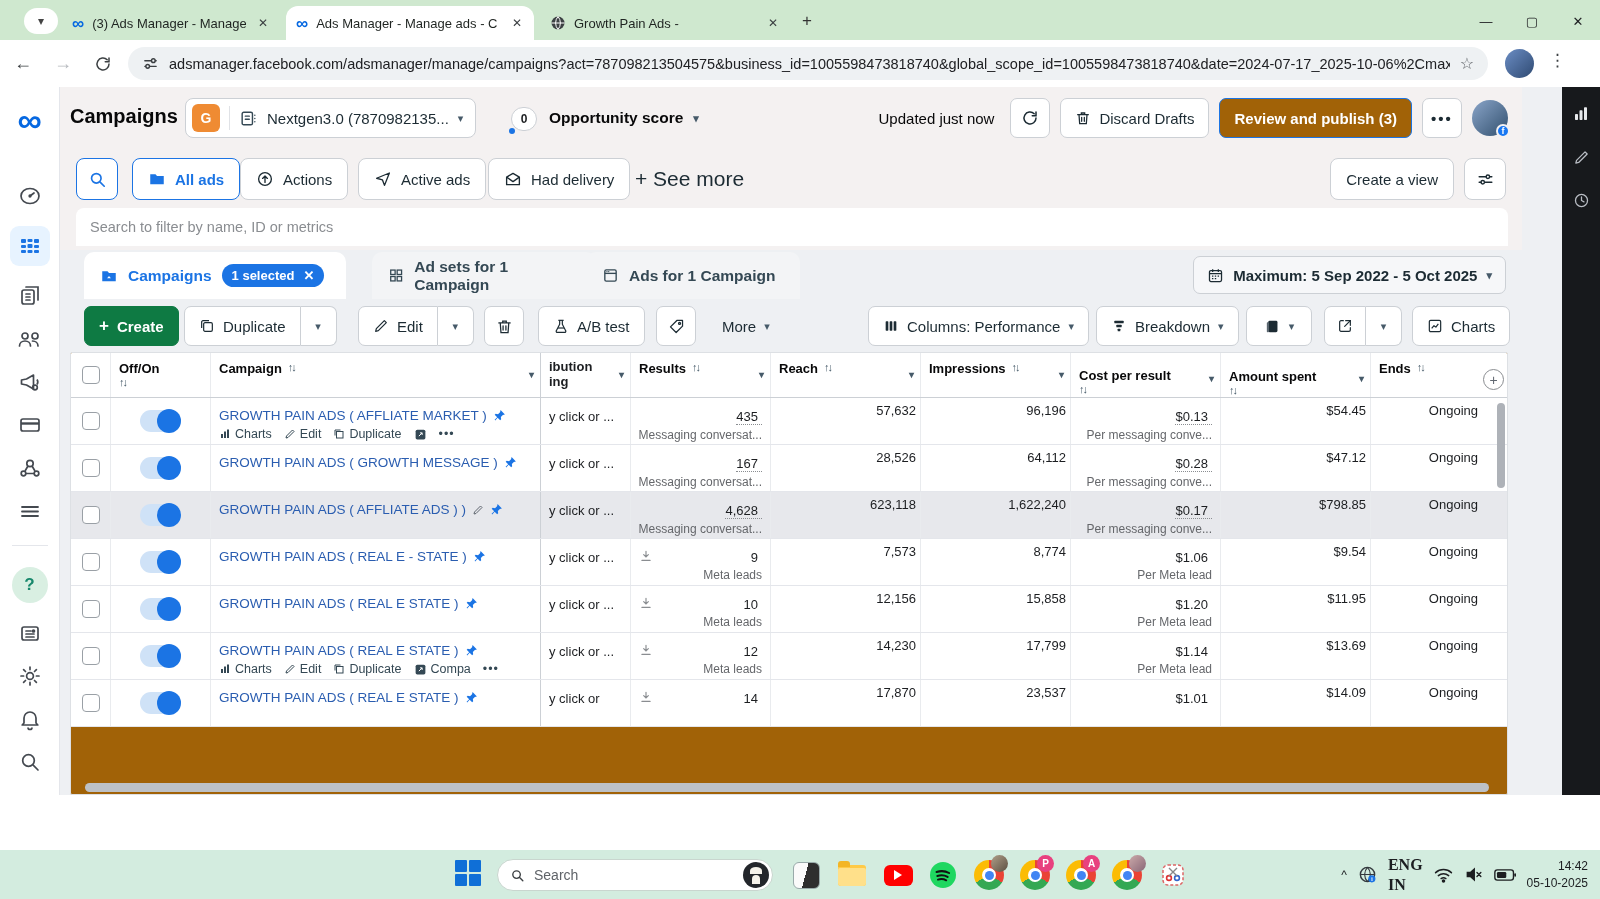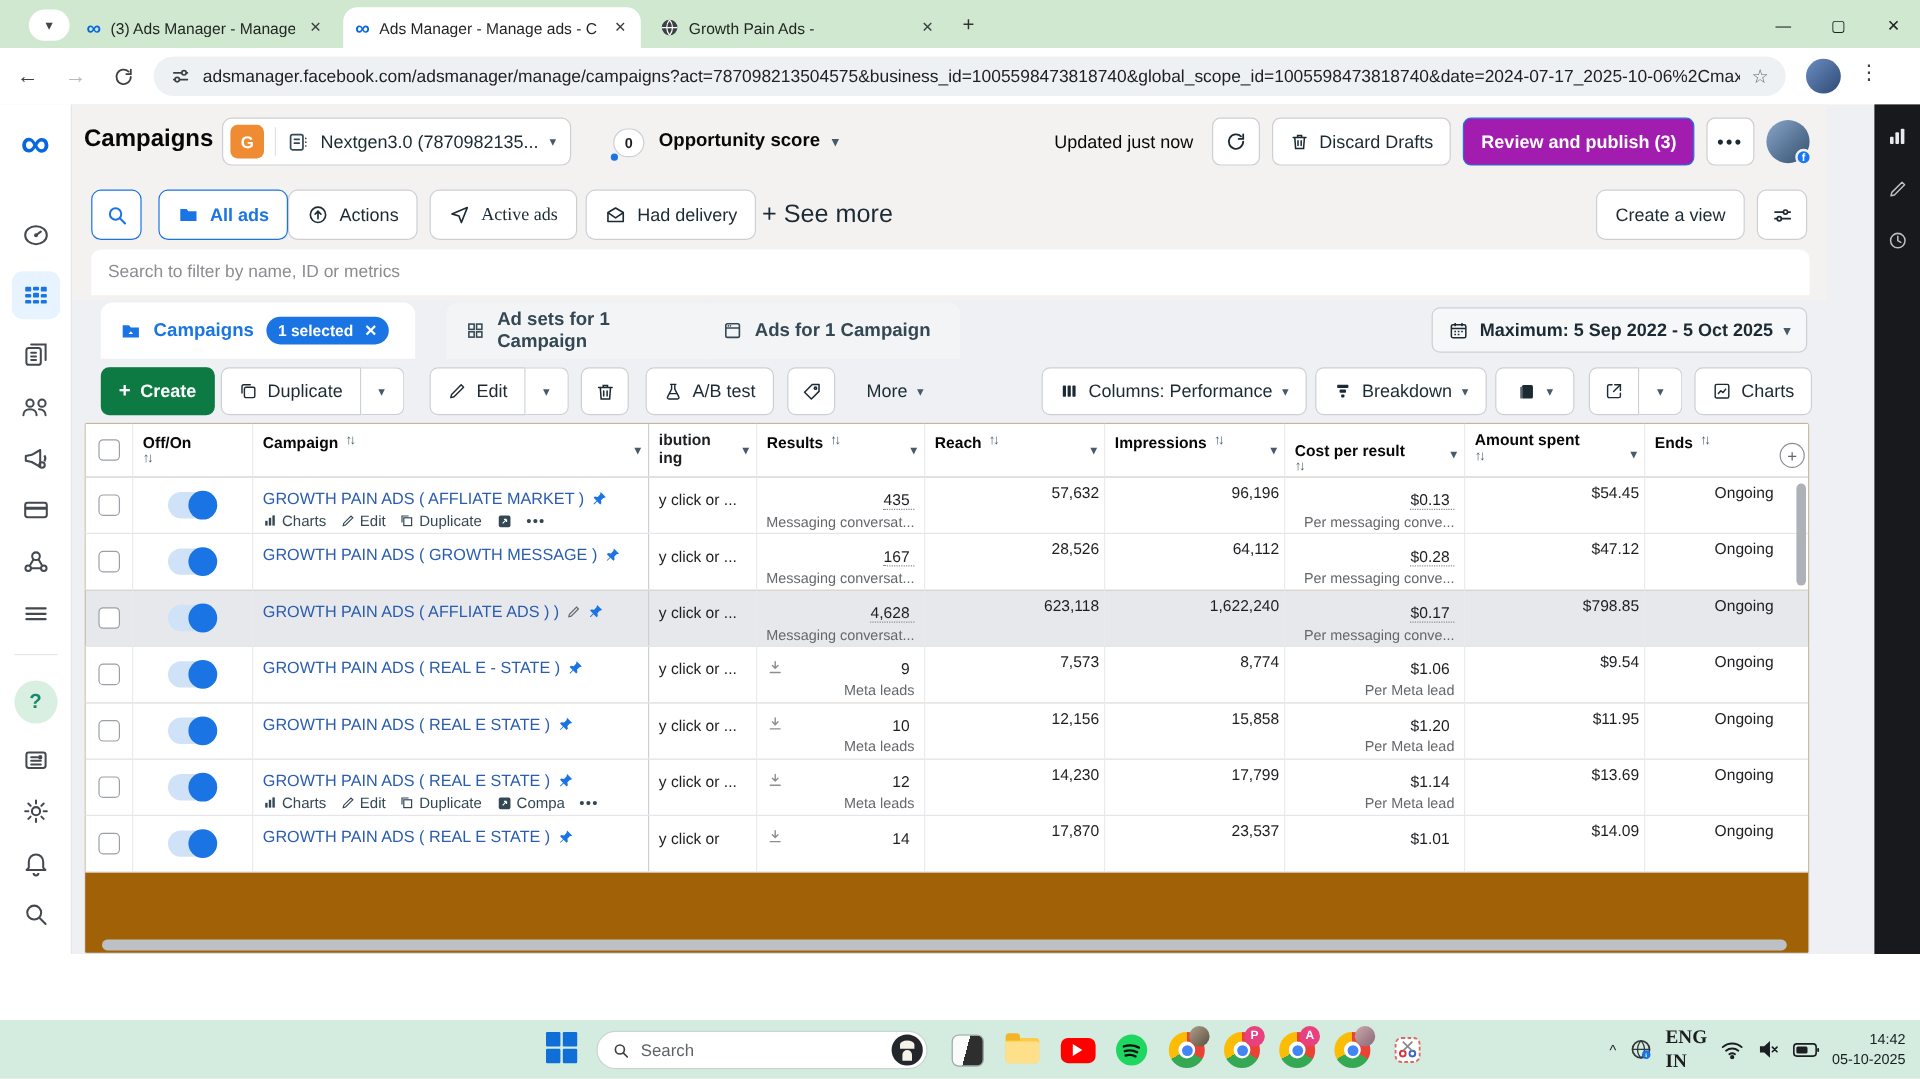--- a/index.html
+++ b/index.html
@@ -49,21 +49,21 @@
   .vsep { width:1px; height:24px; background:#e0e2e6; }
   .acctname { font-size:15px; color:#1c2b33; }
   .caret { font-size:11px; color:#465a69; }
   .oppbadge { position:absolute; left:451px; top:20px; width:26px; height:24px; border:1px solid #ccd0d5; border-radius:12px; background:#fff; font-size:12px; font-weight:bold; display:flex; align-items:center; justify-content:center; }
   .oppdot { position:absolute; left:449px; top:41px; width:6px; height:6px; border-radius:50%; background:#1b74e4; }
   .opplabel { position:absolute; left:489px; top:22px; font-size:15.5px; font-weight:600; color:#080809; display:flex; gap:10px; align-items:center; }
   .hdr-right { position:absolute; right:14px; top:11px; height:40px; display:flex; align-items:center; gap:10px; }
   .updated { font-size:15px; color:#080809; margin-right:6px; }
   .btn { height:40px; background:#fff; border:1px solid #ccd0d5; border-radius:7px; display:flex; align-items:center; justify-content:center; gap:8px; padding:0 14px; font-size:15px; color:#1c2b33; }
   .btn.icononly { width:40px; padding:0; }
-  .btn.primary { background:#a21caf; border-color:#1b74e4; color:#fff; font-weight:600; }
+  .btn.primary { background:#a16207; border-color:#1b74e4; color:#fff; font-weight:600; }
   .hdravatar { width:36px; height:36px; border-radius:50%; background:linear-gradient(135deg,#8aa5c9,#32506e); position:relative; }
   .fbbadge { position:absolute; right:-2px; bottom:-2px; width:14px; height:14px; border-radius:50%; background:#1877f2; border:2px solid #f4f1f1; color:#fff; font-size:9px; font-weight:bold; display:flex; align-items:center; justify-content:center; }
 
   
   .filterrow { position:absolute; left:0; top:66px; width:100%; height:48px; }
   .fbtn { position:absolute; top:5px; height:42px; background:#fff; border:1px solid #ccd0d5; border-radius:8px; display:flex; align-items:center; gap:9px; padding:0 15px; font-size:15px; color:#1c2b33; }
   .fbtn.blue { border:1px solid #1b74e4; color:#1b74e4; font-weight:bold; }
   .ghost { border:none; background:transparent; }
 
   
@@ -397,21 +397,21 @@
           </svg>
         <span>All ads</span>
       </div>
       <div class="fbtn" style="left:180px;">
         <svg width="18" height="18" viewBox="0 0 24 24" fill="none" stroke="#1c2b33" stroke-width="1.8" stroke-linecap="round">
             <circle cx="12" cy="12" r="8.5"></circle>
             <path d="M12 16.5V8M8.8 11.2L12 8l3.2 3.2"></path>
           </svg>
         <span>Actions</span>
       </div>
-      <div class="fbtn" style="left:298px;font-family:Liberation Serif, serif;">
+      <div class="fbtn" style="left:298px;">
         <svg width="18" height="18" viewBox="0 0 24 24" fill="none" stroke="#1c2b33" stroke-width="1.8" stroke-linejoin="round">
             <path d="M3.5 11L20.5 4l-6.5 16.5-2.7-7.2L3.5 11z"></path>
           </svg>
         <span>Active ads</span>
       </div>
       <div class="fbtn" style="left:428px;">
         <svg width="18" height="18" viewBox="0 0 24 24" fill="none" stroke="#1c2b33" stroke-width="1.8" stroke-linejoin="round">
             <path d="M3.5 9.5l8.5-5 8.5 5V19.5h-17z"></path>
             <path d="M3.5 9.5l8.5 6 8.5-6"></path>
           </svg>
@@ -605,21 +605,21 @@
         <div class="col c-impr hsort">
           <span>Impressions</span>
             <span class="sortg">↑↓</span>
           <span class="hcaret">▾</span>
         </div>
         <div class="col c-cost" style="padding-top:15px;">
           <div>Cost per result</div>
           <div class="sortg">↑↓</div>
           <span class="hcaret" style="top:20px;">▾</span>
         </div>
-        <div class="col c-spent" style="padding-top:6px;">
+        <div class="col c-spent" style="padding-top:16px;">
           <div>Amount spent</div>
           <div class="sortg">↑↓</div>
           <span class="hcaret" style="top:20px;">▾</span>
         </div>
         <div class="col c-ends hsort">
           <span>Ends</span>
             <span class="sortg">↑↓</span>
           <span class="hcaret">▾</span>
         </div>
       </div>

